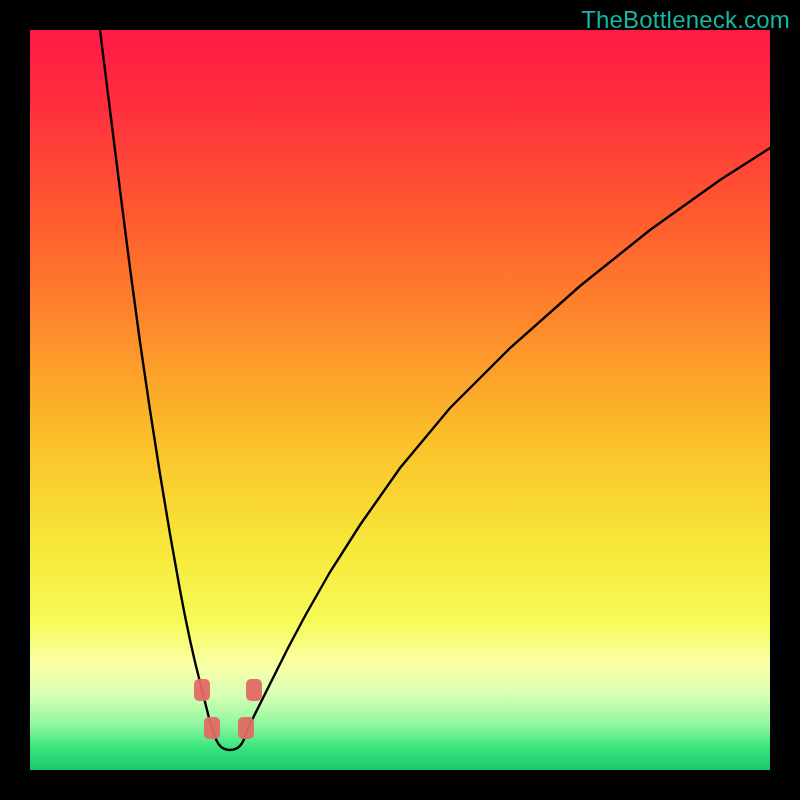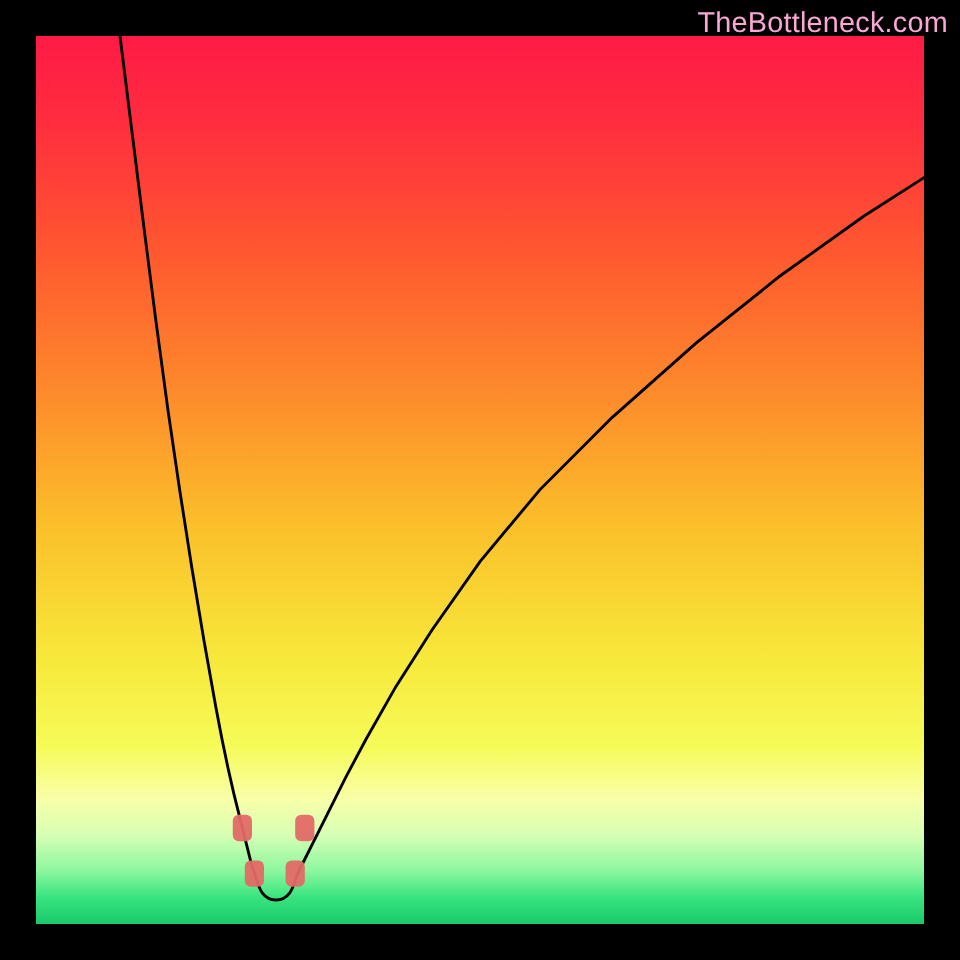--- a/index.html
+++ b/index.html
@@ -28,21 +28,21 @@
     overflow: hidden;
   }
   .gradient {
     position: absolute;
     left: 0; top: 0; right: 0; bottom: 0;
   }
   .watermark {
     position: absolute;
     top: 6px;
     right: 10px;
-    color: #f9a8d4;
+    color: #14b8a6;
     font-size: 24px;
     font-weight: 500;
     letter-spacing: 0.2px;
   }
   svg.curve {
     position: absolute;
     left: 0; top: 0;
     width: 740px;
     height: 740px;
   }

